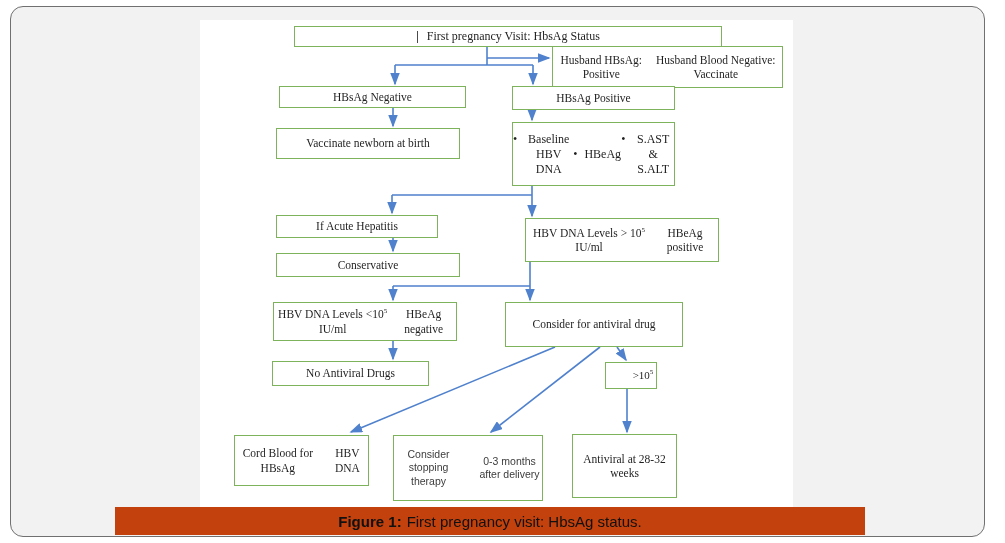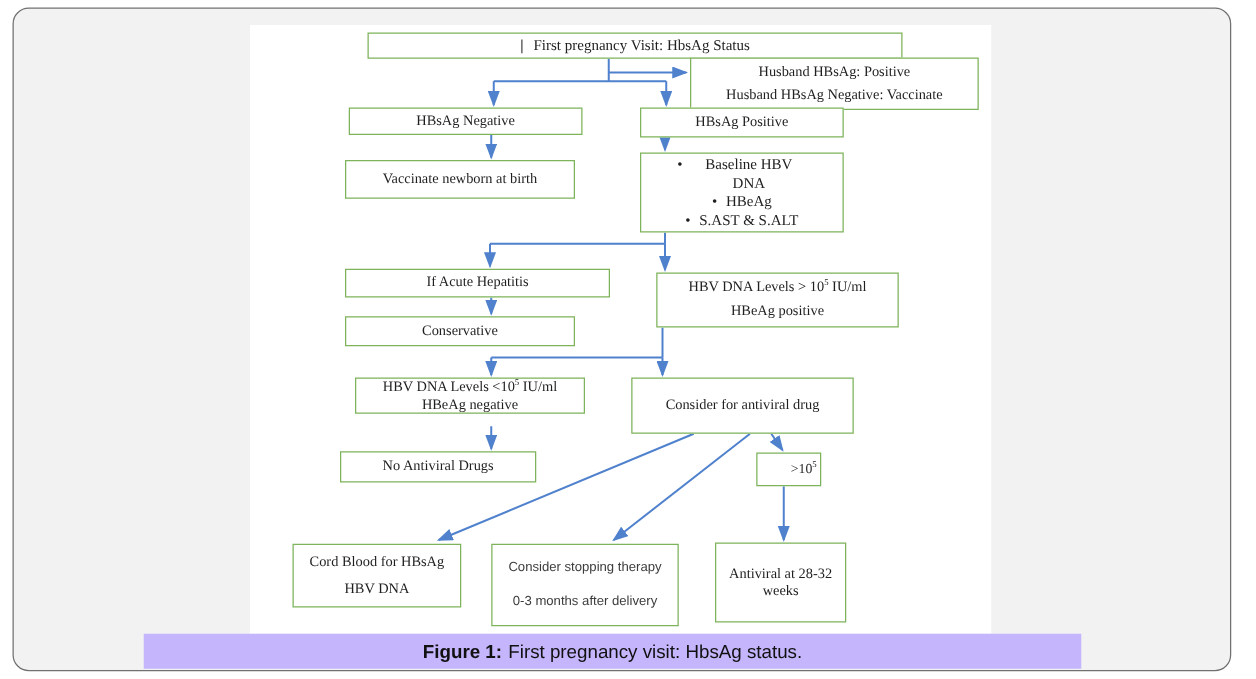--- a/index.html
+++ b/index.html
@@ -13,48 +13,48 @@
     background:#f2f2f2;border:1px solid #707070;border-radius:13px;
   }
   
   .panel{
     position:absolute;left:200px;top:20px;width:593px;height:487px;background:#ffffff;
   }
   .panel svg{position:absolute;left:0;top:0;pointer-events:none;}
   
   .fbox{
     position:absolute;background:#fff;border:1.5px solid #7db35a;
-    display:flex;flex-direction:column;align-items:center;justify-content:center;
+    display:flex;flex-direction:row;align-items:center;justify-content:center;
     text-align:center;font-size:11.5px;line-height:1.25;box-sizing:border-box;color:#1f1f1f;
   }
   .fbox .ln{display:block;}
   sup{font-size:7px;line-height:0;}
   
   .b-top{left:94px;top:6px;width:428px;height:21px;font-size:12px;flex-direction:row;gap:6px;}
   .b-top .bar{font-weight:bold;margin-right:2px;}
   .b-husband{left:352px;top:26px;width:231px;height:42px;justify-content:space-evenly;}
   .b-neg{left:79px;top:66px;width:187px;height:22px;}
   .b-pos{left:312px;top:66px;width:163px;height:24px;}
   .b-vacc{left:76px;top:108px;width:184px;height:31px;}
   .b-bullets{left:312px;top:102px;width:163px;height:64px;font-size:12px;}
   .b-bullets .brow{display:flex;align-items:flex-start;justify-content:center;gap:7px;}
   .b-bullets .btxt{max-width:92px;}
-  .b-acute{left:76px;top:195px;width:212px;height:23px;}
+  .b-acute{left:76px;top:195px;width:162px;height:23px;}
   .b-high{left:307px;top:198px;width:194px;height:44px;justify-content:space-evenly;margin-left:18px;}
   .b-cons{left:76px;top:233px;width:184px;height:24px;}
-  .b-low{left:84px;top:282px;width:184px;height:29px;justify-content:space-evenly;}
+  .b-low{left:73px;top:282px;width:184px;height:39px;justify-content:space-evenly;}
   .b-consider{left:305px;top:282px;width:178px;height:45px;}
   .b-noanti{left:72px;top:341px;width:157px;height:25px;font-family:Liberation Serif, serif;}
   .b-gt{left:405px;top:342px;width:52px;height:27px;font-size:11px;padding-left:24px;}
   .b-cord{left:34px;top:415px;width:135px;height:51px;gap:6px;}
   .b-stop{left:193px;top:415px;width:150px;height:66px;font-family:"Liberation Sans","DejaVu Sans",sans-serif;font-size:10.5px;color:#3c3c3c;gap:14px;}
   .b-weeks{left:372px;top:414px;width:105px;height:64px;padding:15px 10px;}
   
   .caption-strip{
-    position:absolute;left:115px;top:507px;width:750px;height:28px;background:#c4b5fd;
+    position:absolute;left:115px;top:507px;width:750px;height:28px;background:#c2410c;
     display:flex;align-items:center;justify-content:center;
     font-family:"Liberation Sans","DejaVu Sans",sans-serif;font-size:15px;color:#111;
   }
   .caption-strip b{margin-right:5px;}
 </style>
 </head>
 <body>
 
 <div id="stage">
   <div class="card"></div>
@@ -92,21 +92,21 @@
       </g>
     </svg>
 
     <div class="fbox b-top">
       <span class="bar">|</span>
       <span>First pregnancy Visit: HbsAg Status</span>
     </div>
 
     <div class="fbox b-husband">
       <span class="ln">Husband HBsAg: Positive</span>
-      <span class="ln">Husband HBsAg Negative: Vaccinate</span>
+      <span class="ln">Husband Blood Negative: Vaccinate</span>
     </div>
 
     <div class="fbox b-neg">
       <span>HBsAg Negative</span>
     </div>
 
     <div class="fbox b-pos">
       <span>HBsAg Positive</span>
     </div>
 

